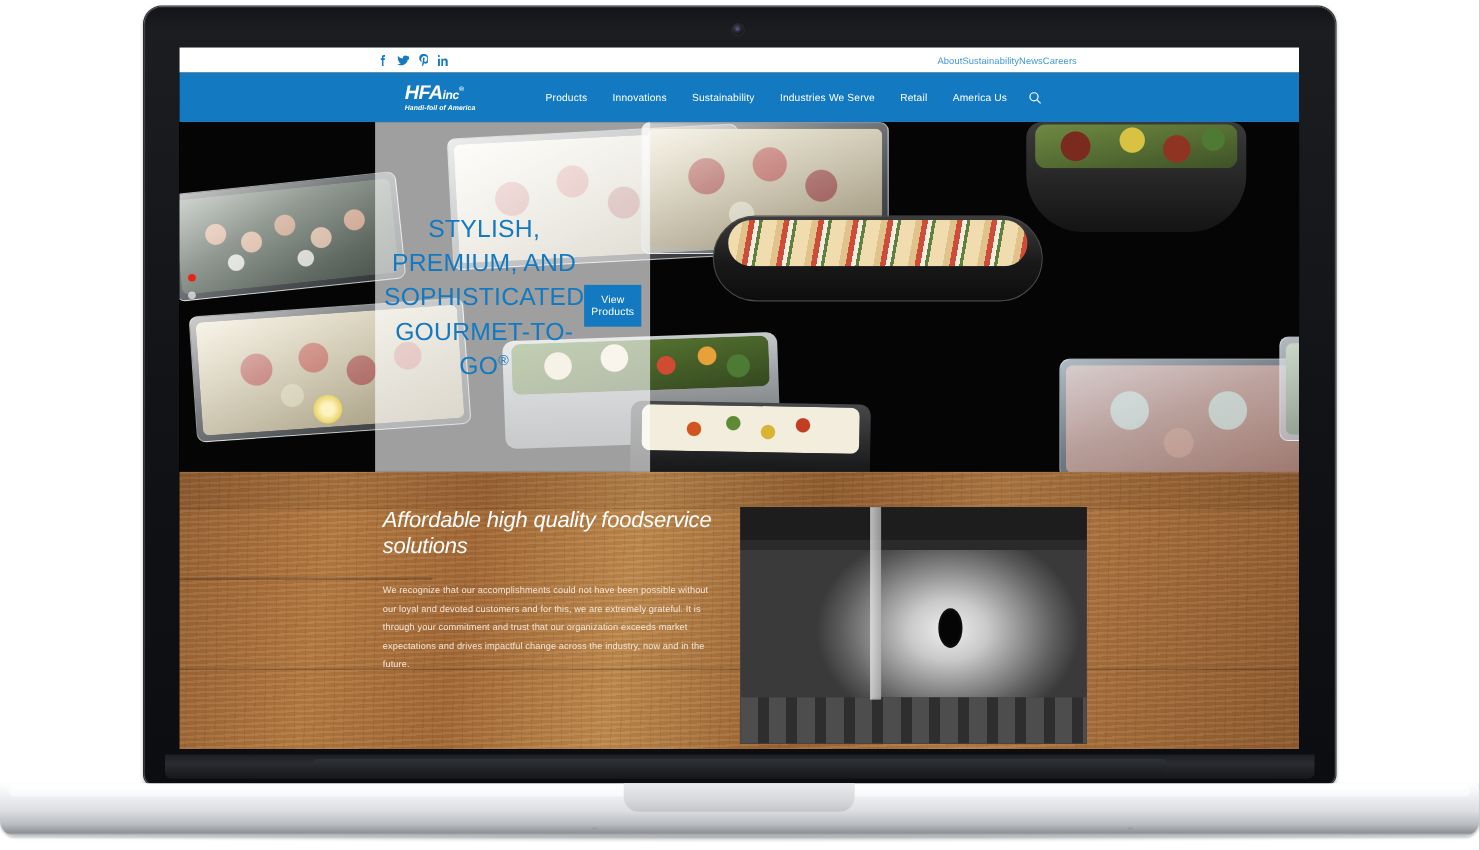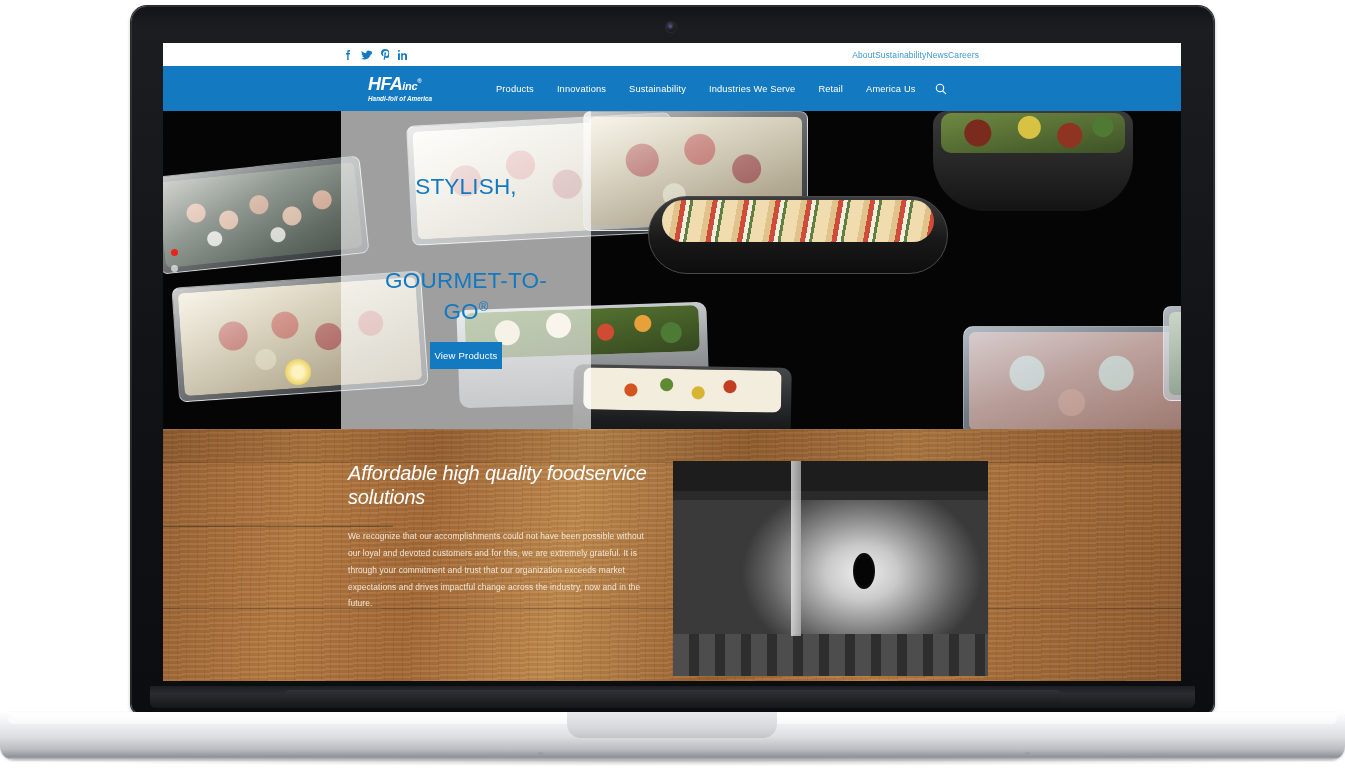--- a/index.html
+++ b/index.html
@@ -229,21 +229,21 @@
   #tray-far-right .lid {
     background:linear-gradient(160deg, rgba(228,236,243,.78) 0%, rgba(168,186,200,.55) 100%); }
   #tray-far-right .food { background:linear-gradient(170deg,#7f9142,#40511f); }
 
   #hero-overlay-panel {
     position:absolute; left:178px; top:0; width:250px; height:100%;
     background:rgba(255,255,255,.62);
   }
   #hero-content {
     position:absolute; left:178px; top:0; width:250px; height:100%;
-    display:flex; flex-direction:column; align-items:center; justify-content:center;
+    display:flex; flex-direction:row; align-items:center; justify-content:center;
     padding:0 8px;
   }
   #hero-headline {
     color:#1379c0; font-size:22.5px; line-height:1.38; text-align:center;
     font-weight:normal; letter-spacing:.2px;
   }
   #hero-headline .reg { font-size:13px; vertical-align:super; }
   #hero-cta {
     margin-top:15px; background:#1379c0; color:#fff; border:none;
     font-size:9.5px; padding:8px 4px; cursor:pointer;
@@ -426,22 +426,22 @@
         <div id="hero-overlay-panel"></div>
 
         <div id="carousel-dots">
           <span class="c-dot active"></span>
           <span class="c-dot idle"></span>
         </div>
 
         <div id="hero-content">
           <h1 id="hero-headline">
             <span>STYLISH,</span><br>
-            <br>
-            <br>
+            <span>PREMIUM, AND</span><br>
+            <span>SOPHISTICATED</span><br>
             <span>GOURMET-TO-</span><br>
             <span>GO</span><span class="reg">®</span>
           </h1>
           <button id="hero-cta">View Products</button>
         </div>
       </div>
 
       <div id="wood-section">
         <div class="wood-plank" id="plank-1"></div>
         <div class="wood-plank" id="plank-2"></div>

